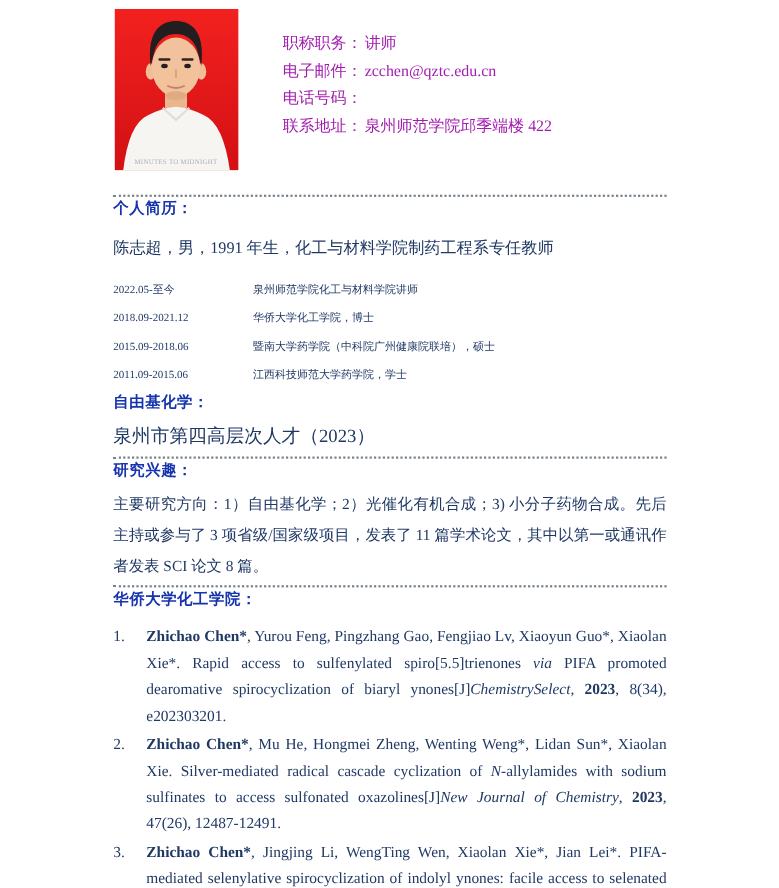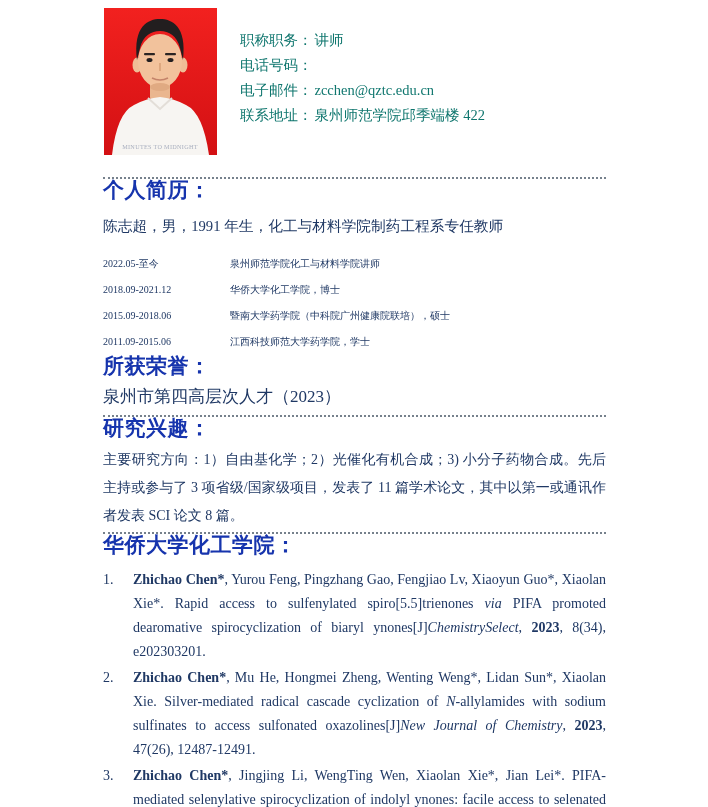--- a/index.html
+++ b/index.html
@@ -6,31 +6,31 @@
   body{
     width:708px;height:807px;overflow:hidden;background:#ffffff;
     font-family:"Liberation Serif","DejaVu Serif",serif;
     color:#1f3864;
   }
   .page{padding-left:103px;width:503px;}
   
   .header-area{position:relative;height:177px;}
   .photo{position:absolute;left:1px;top:8px;width:113px;height:147px;overflow:hidden;}
   .photo svg{display:block;}
-  .contact{position:absolute;left:137px;top:28px;font-size:14.5px;line-height:25px;color:#0f766e;}
+  .contact{position:absolute;left:154px;top:28px;font-size:14.5px;line-height:25px;color:#a21caf;}
   .c-row{white-space:nowrap;}
   .c-val{margin-left:2px;}
   
   .sep{border-top:2px dotted #76818c;height:0;width:503px;}
   .sep2{margin-top:5px;}
   .sep3{margin-top:2px;}
   
   h2.sec{
     margin:0;font-family:"Liberation Sans","DejaVu Sans",sans-serif;
-    font-weight:bold;font-size:21px;line-height:21px;color:#1634ad;letter-spacing:0.5px;
+    font-weight:bold;font-size:14px;line-height:21px;color:#1634ad;letter-spacing:0.5px;
   }
   .mt-resume{margin-top:9px;}
   .mt-honors{margin-top:3px;}
   .mt-interests{margin-top:14px;}
   .mt-pubs{margin-top:12px;}
   
   .intro{margin:13px 0 12px;font-size:14.7px;line-height:26px;}
   .entry{font-size:10px;line-height:26px;}
   .period{display:inline-block;width:127px;}
   .honor-line{margin:8px 0 0;font-size:17px;line-height:26px;}
@@ -77,36 +77,36 @@
         <path d="M48,70 Q56,74 64,70" stroke="#c4836a" stroke-width="1.6" fill="none"></path>
 
         <path d="M8,147 Q13,105 30,97 Q43,90 56,89 Q69,90 82,97 Q99,105 105,147 Z" fill="#f7f5f2"></path>
         <path d="M44,90 L56,101 L68,90" stroke="#e3ded8" stroke-width="2" fill="none"></path>
         <text x="56" y="141" text-anchor="middle" font-size="6.2" letter-spacing="0.3" fill="#a9afbf">MINUTES TO MIDNIGHT</text>
       </svg>
     </div>
 
     <div class="contact">
       <div class="c-row"><span>职称职务：</span><span class="c-val">讲师</span></div>
+      <div class="c-row"><span>电子邮件：</span><span class="c-val">zcchen@qztc.edu.cn</span></div>
       <div class="c-row"><span>电话号码：</span><span class="c-val"></span></div>
-      <div class="c-row"><span>电子邮件：</span><span class="c-val">zcchen@qztc.edu.cn</span></div>
       <div class="c-row"><span>联系地址：</span><span class="c-val">泉州师范学院邱季端楼 422</span></div>
     </div>
   </div>
 
   <div class="sep"></div>
 
   <h2 class="sec mt-resume">个人简历：</h2>
   <p class="intro">陈志超，男，1991 年生，化工与材料学院制药工程系专任教师</p>
   <div class="entry"><span class="period">2022.05-至今</span><span>泉州师范学院化工与材料学院讲师</span></div>
   <div class="entry"><span class="period">2018.09-2021.12</span><span>华侨大学化工学院，博士</span></div>
   <div class="entry"><span class="period">2015.09-2018.06</span><span>暨南大学药学院（中科院广州健康院联培），硕士</span></div>
   <div class="entry"><span class="period">2011.09-2015.06</span><span>江西科技师范大学药学院，学士</span></div>
 
-  <h2 class="sec mt-honors">所获荣誉：</h2>
+  <h2 class="sec mt-honors">自由基化学：</h2>
   <p class="honor-line">泉州市第四高层次人才（2023）</p>
 
   <div class="sep sep2"></div>
 
   <h2 class="sec mt-interests">研究兴趣：</h2>
   <p class="para">主要研究方向：1）自由基化学；2）光催化有机合成；3) 小分子药物合成。先后主持或参与了 3 项省级/国家级项目，发表了 11 篇学术论文，其中以第一或通讯作者发表 SCI 论文 8 篇。</p>
 
   <div class="sep sep3"></div>
 
   <h2 class="sec mt-pubs">华侨大学化工学院：</h2>

